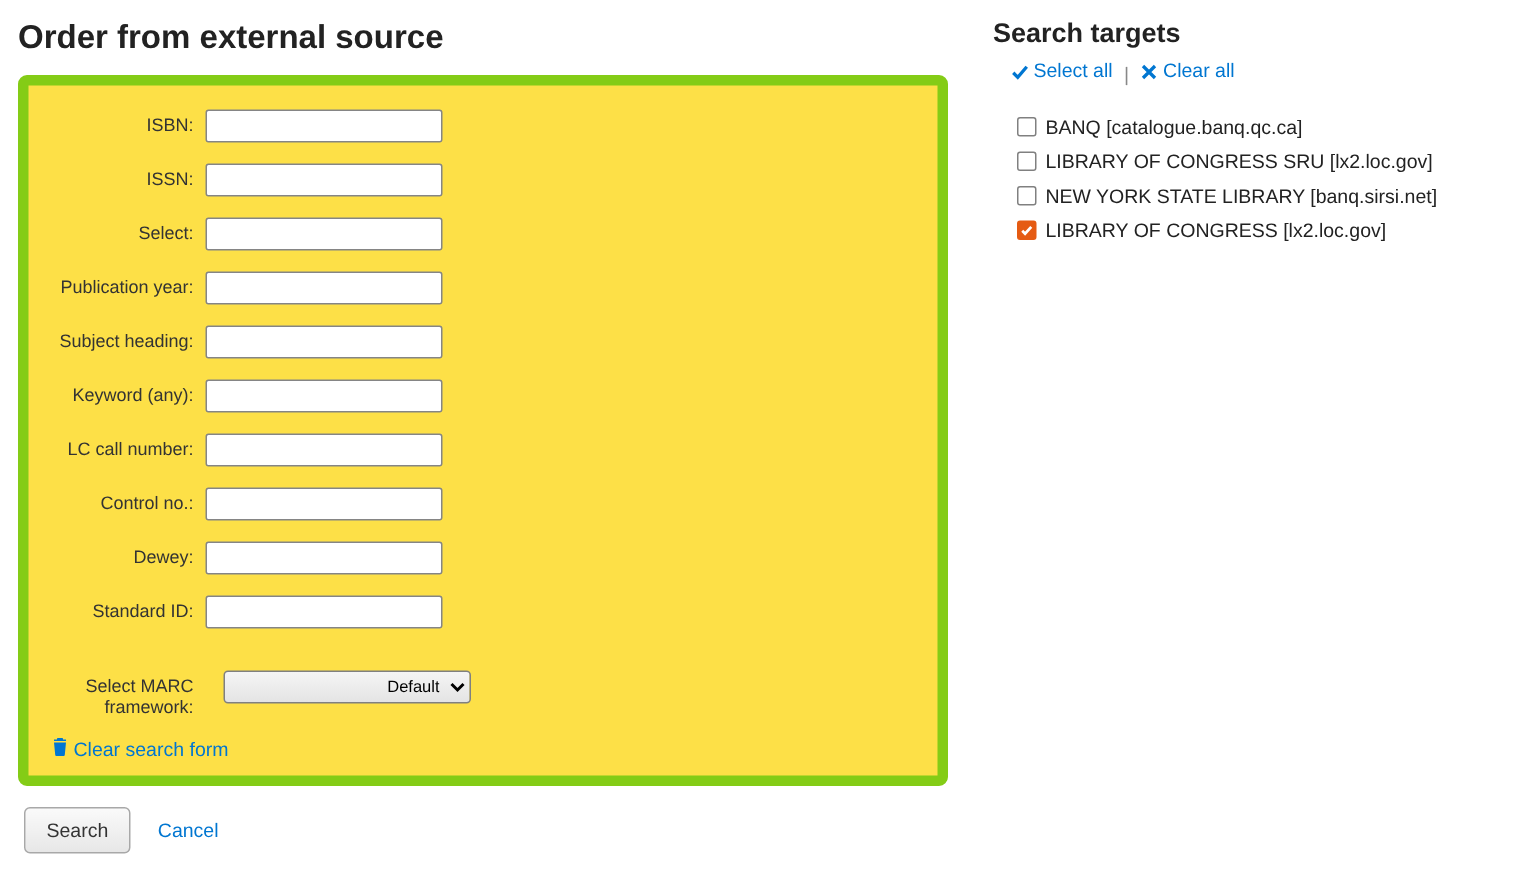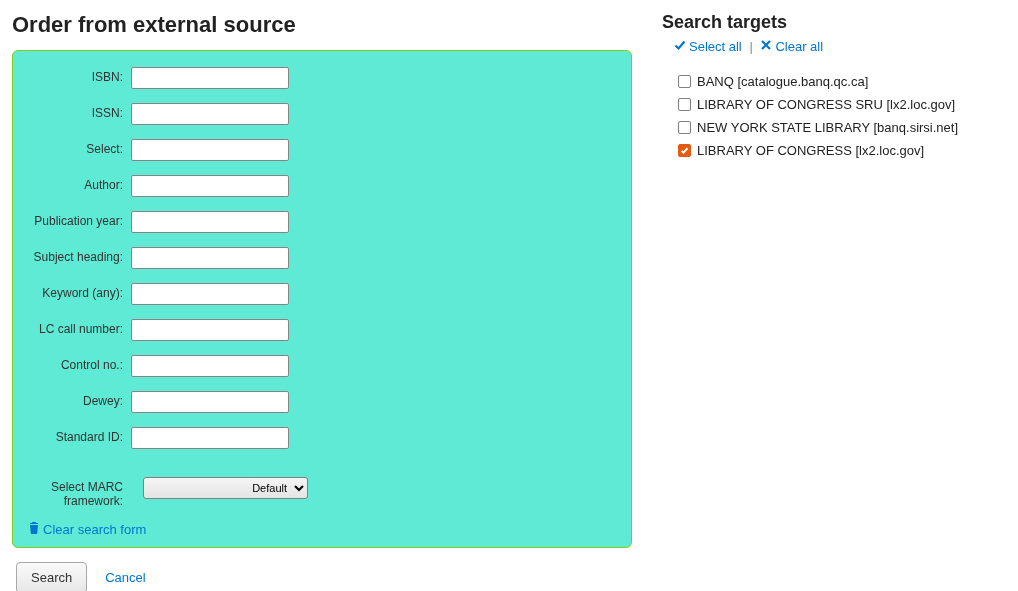--- a/index.html
+++ b/index.html
@@ -27,22 +27,22 @@
       margin: 0 0 12px 0;
       color: #222;
     }
     h2.targets-heading {
       font-size: 18px;
       font-weight: bold;
       margin: 0 0 6px 0;
       color: #222;
     }
     .form-panel {
-      background: #5eead4;
-      border: 1px solid #84cc16;
+      background: #fde047;
+      border: 7px solid #84cc16;
       border-radius: 6px;
       padding: 16px 4px 10px 16px;
     }
     .form-row {
       display: flex;
       align-items: flex-start;
       margin-bottom: 14px;
     }
     .form-row label {
       width: 102px;
@@ -113,21 +113,21 @@
       font-size: 13px;
       cursor: pointer;
     }
 
     .target-actions {
       padding-left: 12px;
       margin-bottom: 6px;
     }
     .target-actions .link {
       display: inline-flex;
-      align-items: flex-start;
+      align-items: flex-end;
       gap: 3px;
     }
     .sep {
       color: #888;
       margin: 0 4px;
     }
     .check-icon, .x-icon {
       display: inline-block;
       width: 12px;
       height: 12px;
@@ -176,24 +176,20 @@
       <div class="form-row">
         <label>ISBN:</label>
         <input type="text" style="">
       </div>
       <div class="form-row">
         <label>ISSN:</label>
         <input type="text" style="">
       </div>
       <div class="form-row">
         <label>Select:</label>
-        <input type="text" style="">
-      </div>
-      <div class="form-row">
-        <label>Author:</label>
         <input type="text" style="">
       </div>
       <div class="form-row">
         <label>Publication year:</label>
         <input type="text" style="">
       </div>
       <div class="form-row">
         <label>Subject heading:</label>
         <input type="text" style="">
       </div>

